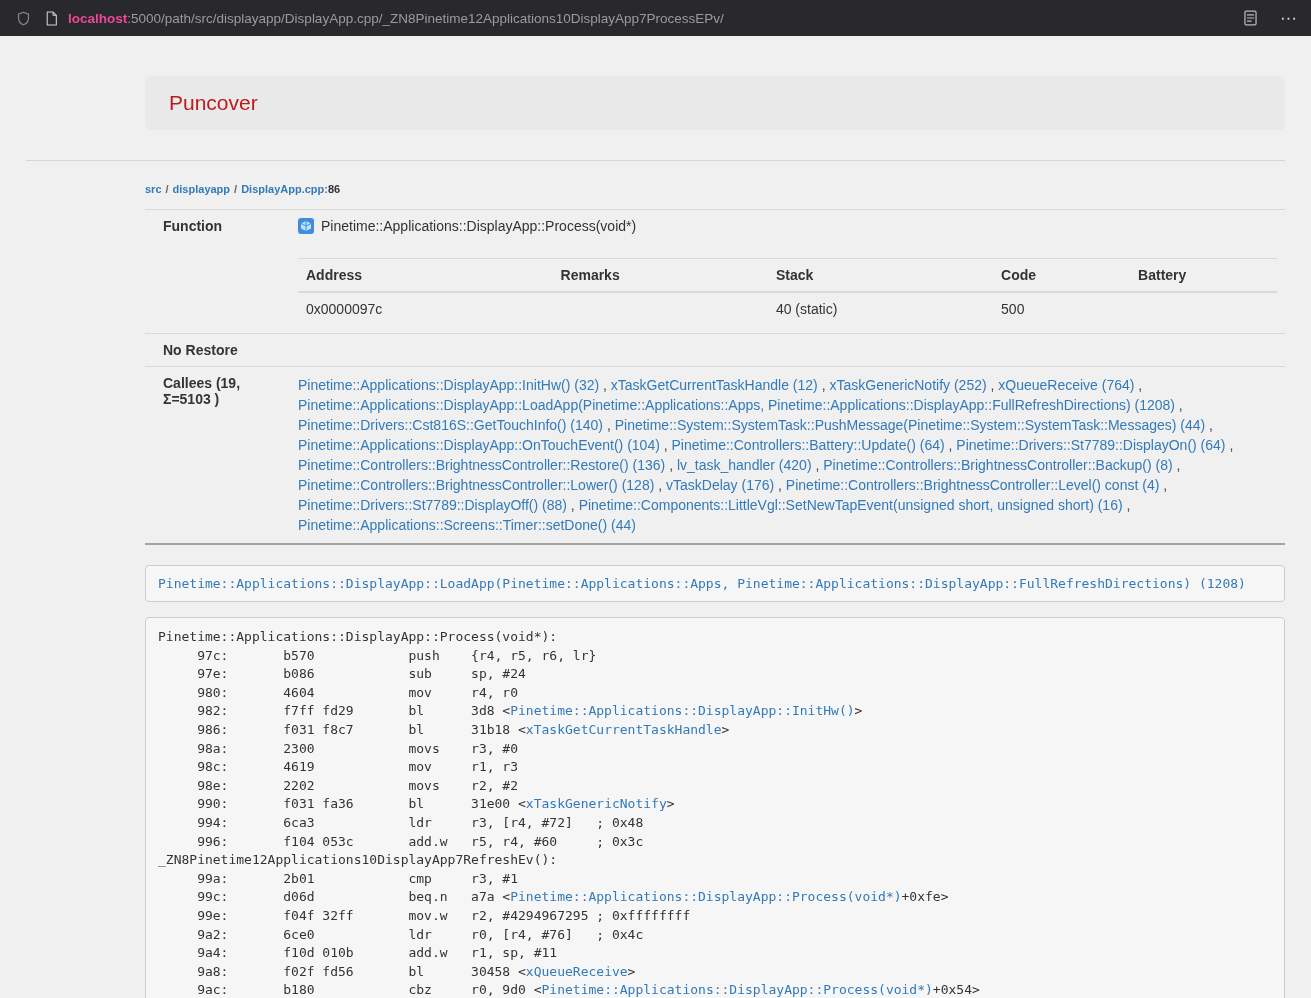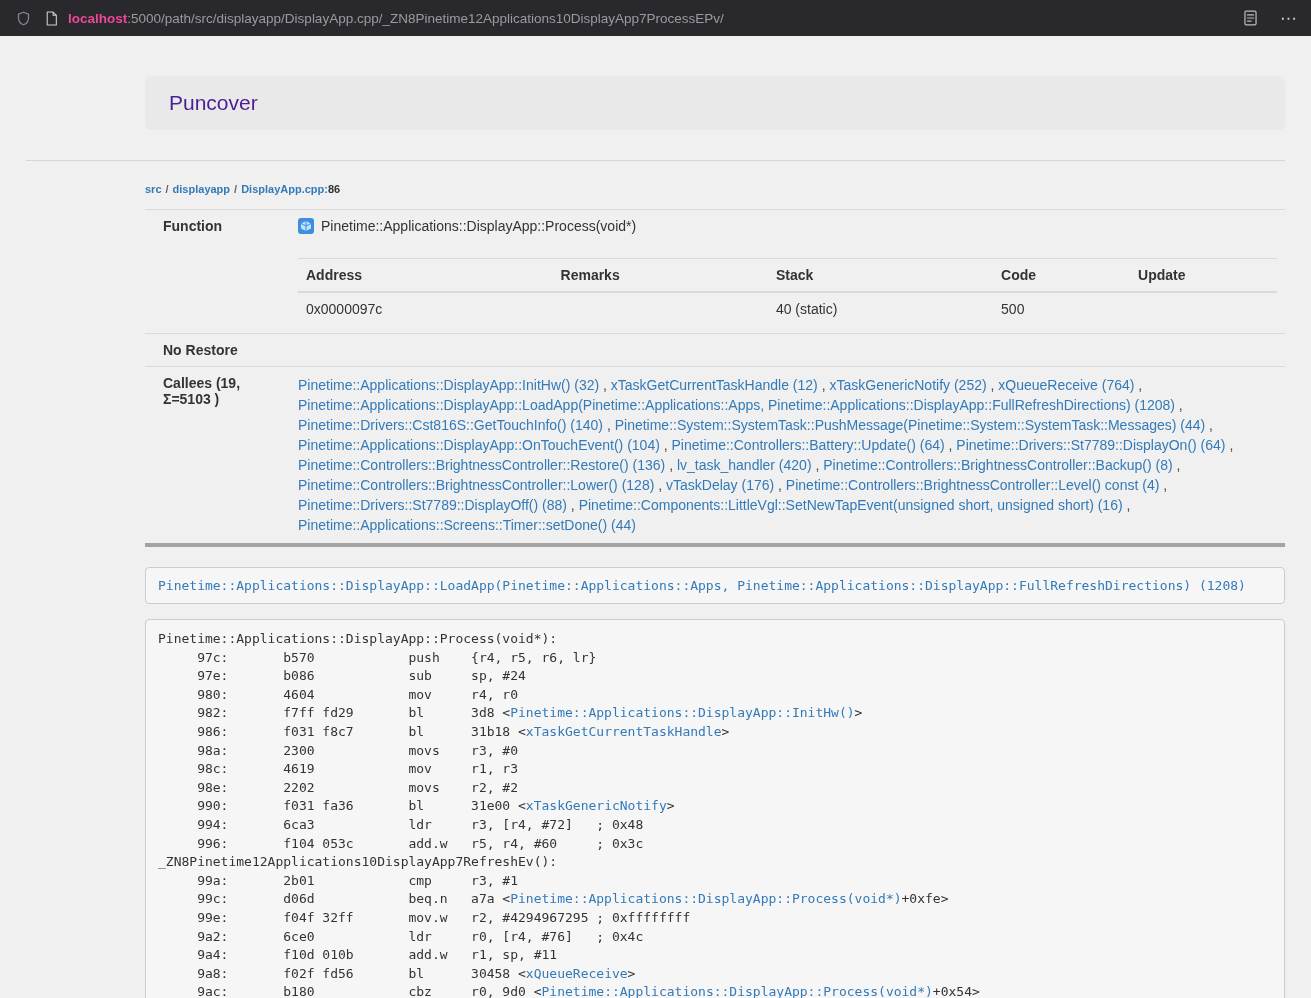--- a/index.html
+++ b/index.html
@@ -35,39 +35,39 @@
 
   
   .page { padding: 0 26px; }
   .content { width: 1140px; margin-left: 119px; }
   .jumbotron {
     margin-top: 40px;
     background: #e9e9ea;
     border-radius: 6px;
     padding: 15px 24px;
     font-size: 21px;
-    color: #4c1d95;
+    color: #b91c1c;
   }
   hr.divider {
     border: 0;
     border-top: 1px solid #d6d6d8;
     margin: 30px 0 22px;
   }
   
   .breadcrumb { font-size: 11px; margin: 0 0 14px; font-weight: bold; }
   a { color: #337ab7; text-decoration: none; }
   .breadcrumb .sep { color: #666; margin: 0 4px; }
   .breadcrumb .linenum { color: #333; }
 
   
   table.outer {
     width: 100%;
     border-collapse: collapse;
     font-size: 14px;
-    border-bottom: 4px solid #a3a3a3;
+    border-bottom: 2px solid #a3a3a3;
   }
   table.outer > tbody > tr > th {
     width: 145px;
     text-align: left;
     font-weight: bold;
     vertical-align: top;
     padding: 8px 8px 8px 18px;
     border-top: 1px solid #dadada;
   }
   table.outer > tbody > tr > td {
@@ -175,21 +175,21 @@
               </span>
               <span>Pinetime::Applications::DisplayApp::Process(void*)</span>
             </div>
             <table class="inner">
               <thead>
                 <tr>
                   <th class="c1">Address</th>
                   <th class="c2">Remarks</th>
                   <th class="c3">Stack</th>
                   <th class="c4">Code</th>
-                  <th class="c5">Update</th>
+                  <th class="c5">Battery</th>
                 </tr>
               </thead>
               <tbody>
                 <tr>
                   <td>0x0000097c</td>
                   <td></td>
                   <td>40 (static)</td>
                   <td>500</td>
                   <td></td>
                 </tr>

